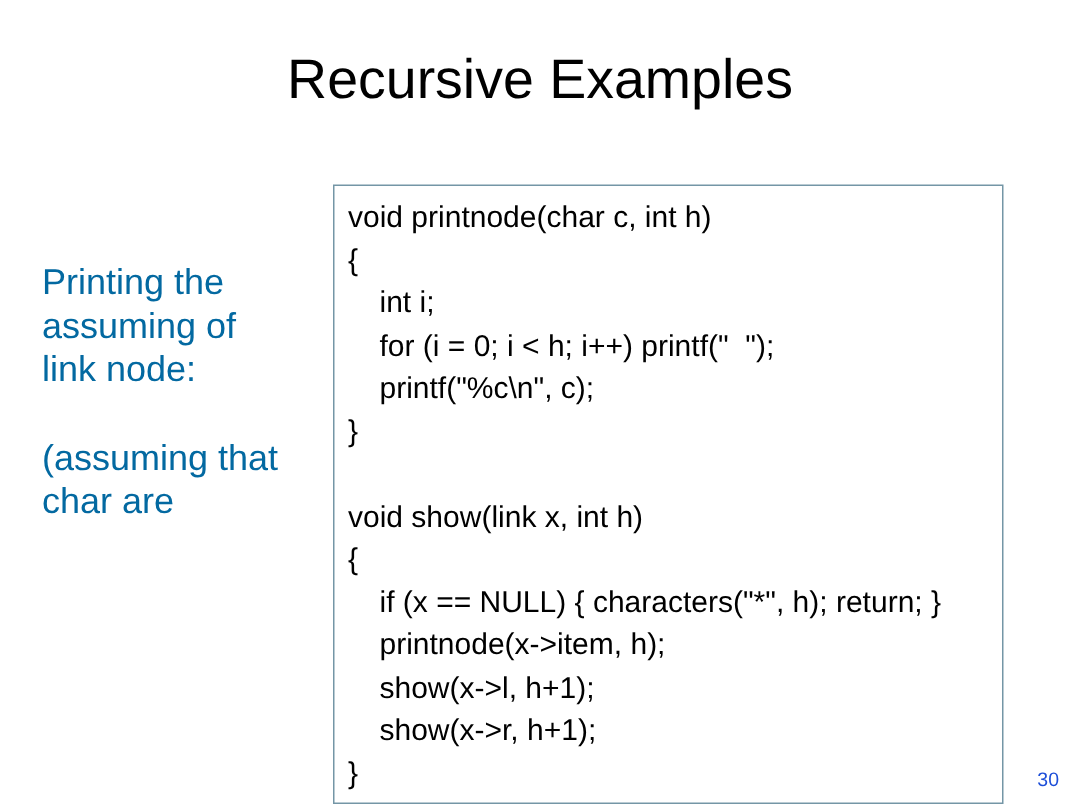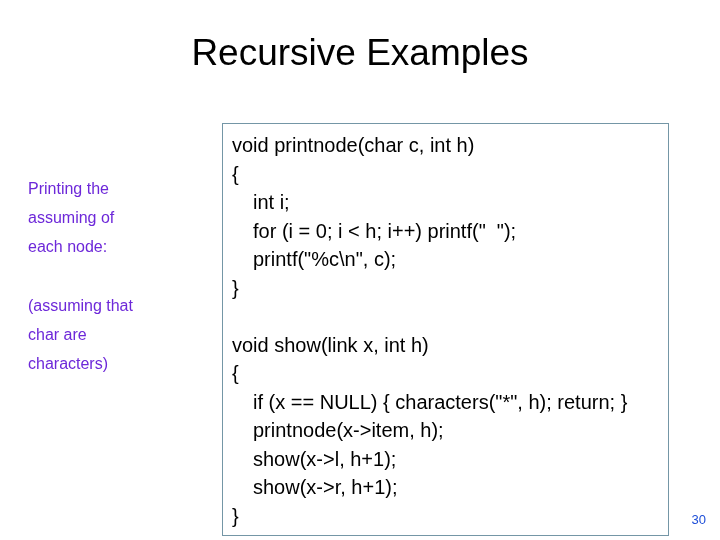--- a/index.html
+++ b/index.html
@@ -26,23 +26,23 @@
     line-height: 46px;
     font-weight: 400;
     color: #000000;
     letter-spacing: 0px;
   }
   .left-notes {
     position: absolute;
     left: 28px;
     top: 174px;
     width: 180px;
-    font-size: 16px;
+    font-size: 24px;
     line-height: 29px;
-    color: #6d28d9;
+    color: #0369a1;
   }
   .note-par2 {
     margin-top: 30px;
   }
   .code-box {
     position: absolute;
     left: 222px;
     top: 95px;
     width: 447px;
     height: 413px;
@@ -76,26 +76,25 @@
 <body>
 
 <div class="slide">
 
   <div class="title">Recursive Examples</div>
 
   <div class="left-notes">
     <div class="note-par1">
       <div>Printing the</div>
       <div>assuming of</div>
-      <div>each node:</div>
+      <div>link node:</div>
     </div>
     <div class="note-par2">
       <div>(assuming that</div>
       <div>char are</div>
-      <div>characters)</div>
     </div>
   </div>
 
   <div class="code-box">
     <div class="code-block1">
       <div class="code-line">void printnode(char c, int h)</div>
       <div class="code-line">{</div>
       <div class="code-line indent1">int i;</div>
       <div class="code-line indent1">for (i = 0; i &lt; h; i++) printf("  ");</div>
       <div class="code-line indent1">printf("%c\n", c);</div>

